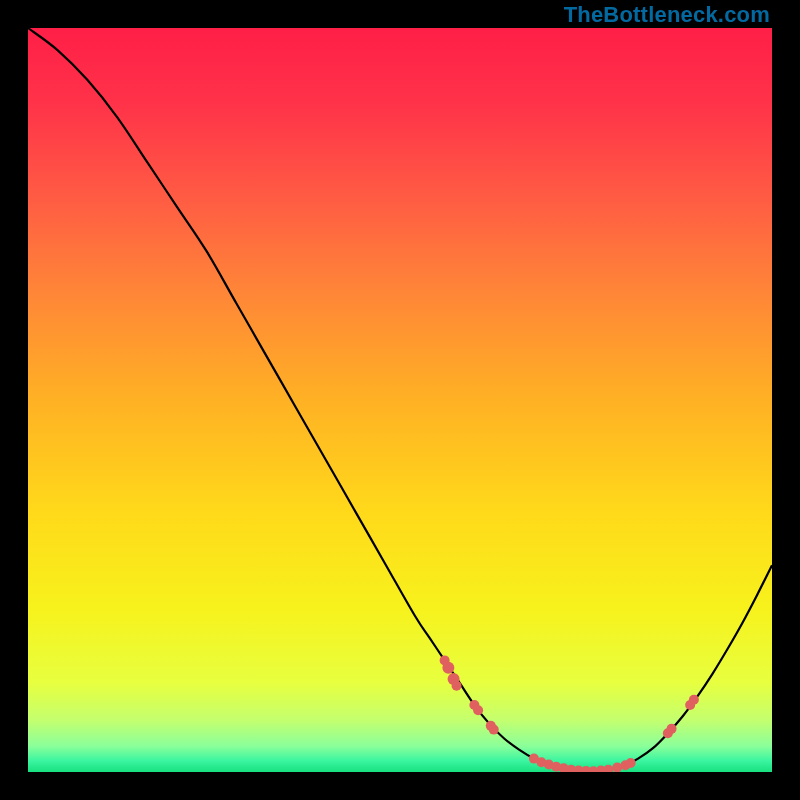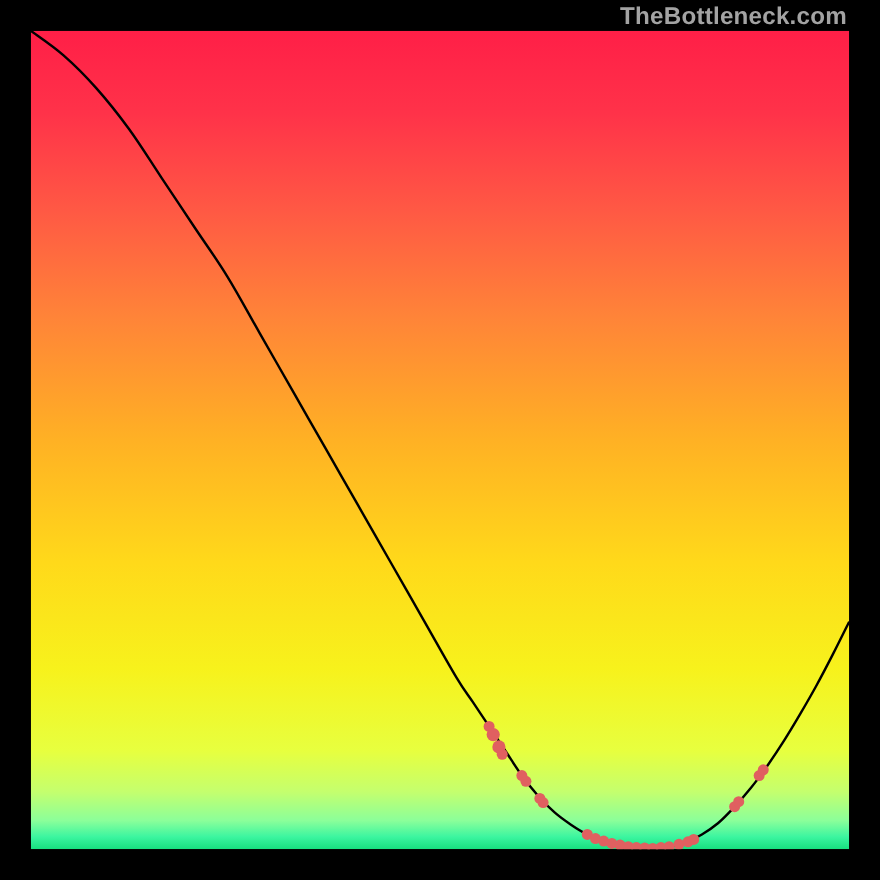--- a/index.html
+++ b/index.html
@@ -16,21 +16,21 @@
     left: 28px;
     top: 28px;
     width: 744px;
     height: 744px;
     background: #000;
   }
   .watermark {
     position: absolute;
     top: 2px;
     right: 30px;
-    color: #a3a3a3;
+    color: #0369a1;
     font-size: 22px;
     font-weight: bold;
     letter-spacing: 0.2px;
     z-index: 5;
   }
   .plot {
     position: absolute;
     left: 0;
     top: 0;
     width: 744px;

